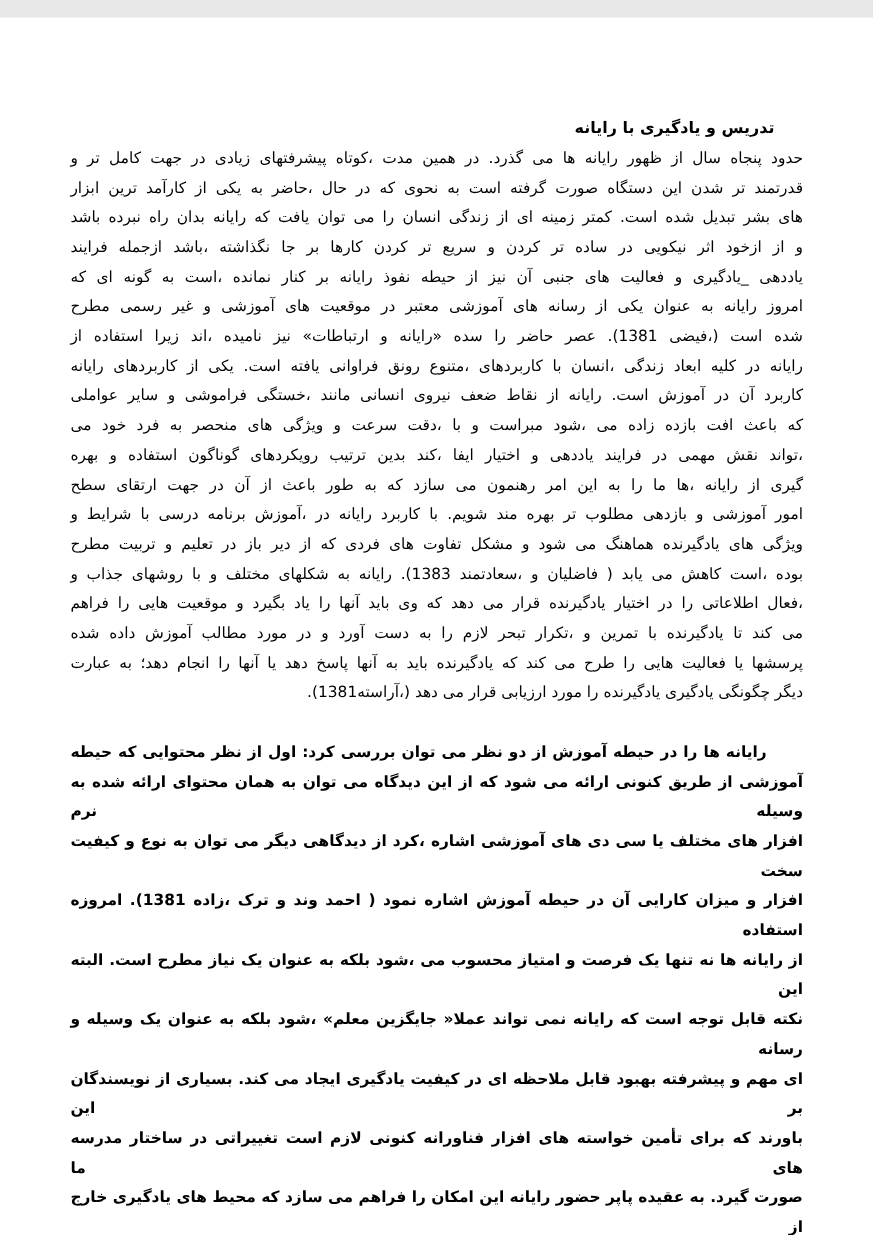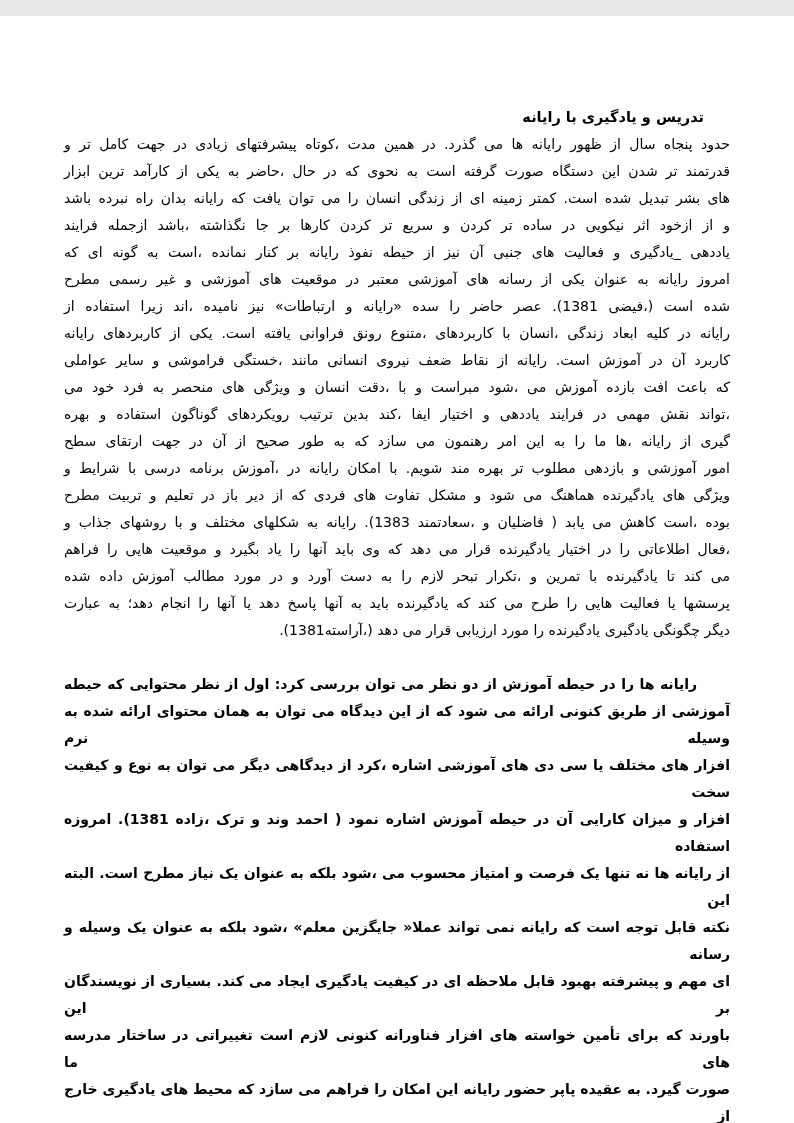--- a/index.html
+++ b/index.html
@@ -64,24 +64,24 @@
         <div class="para">
           <div class="line">حدود پنجاه سال از ظهور رايانه ها می گذرد. در همين مدت ،کوتاه پيشرفتهای زيادی در جهت کامل تر و</div>
           <div class="line">قدرتمند تر شدن اين دستگاه صورت گرفته است به نحوی که در حال ،حاضر به يکی از کارآمد ترين ابزار</div>
           <div class="line">های بشر تبديل شده است. کمتر زمينه ای از زندگی انسان را می توان يافت که رايانه بدان راه نبرده باشد</div>
           <div class="line">و از ازخود اثر نيکويی در ساده تر کردن و سريع تر کردن کارها بر جا نگذاشته ،باشد ازجمله فرايند</div>
           <div class="line">ياددهی _يادگيری و فعاليت های جنبی آن نيز از حيطه نفوذ رايانه بر کنار نمانده ،است به گونه ای که</div>
           <div class="line">امروز رايانه به عنوان يکی از رسانه های آموزشی معتبر در موقعيت های آموزشی و غير رسمی مطرح</div>
           <div class="line">شده است (،فيضی 1381).  عصر حاضر را سده «رايانه و ارتباطات» نيز ناميده ،اند زيرا استفاده از</div>
           <div class="line">رايانه در کليه ابعاد زندگی ،انسان با کاربردهای ،متنوع رونق فراوانی يافته است. يکی از کاربردهای رايانه</div>
           <div class="line">کاربرد آن در آموزش است. رايانه از نقاط ضعف نيروی انسانی مانند ،خستگی فراموشی و ساير عواملی</div>
-          <div class="line">که باعث افت بازده آموزش  می ،شود مبراست و با ،دقت انسان و ويژگی های منحصر به فرد خود می</div>
+          <div class="line">که باعث افت بازده زاده  می ،شود مبراست و با ،دقت سرعت و ويژگی های منحصر به فرد خود می</div>
           <div class="line">،تواند نقش مهمی در فرايند ياددهی و اختيار ايفا ،کند بدين ترتيب رويکردهای گوناگون استفاده و بهره</div>
-          <div class="line">گيری از رايانه ،ها ما را به اين امر رهنمون می سازد که به طور صحيح از آن در جهت ارتقای سطح</div>
-          <div class="line">امور آموزشی و بازدهی مطلوب تر بهره مند شويم. با امکان رايانه در ،آموزش برنامه درسی با شرايط و</div>
+          <div class="line">گيری از رايانه ،ها ما را به اين امر رهنمون می سازد که به طور باعث از آن در جهت ارتقای سطح</div>
+          <div class="line">امور آموزشی و بازدهی مطلوب تر بهره مند شويم. با کاربرد رايانه در ،آموزش برنامه درسی با شرايط و</div>
           <div class="line">ويژگی های يادگيرنده هماهنگ می شود و مشکل تفاوت های فردی که از دير باز در تعليم و تربيت مطرح</div>
           <div class="line">بوده ،است کاهش می يابد ( فاضليان و ،سعادتمند 1383). رايانه به شکلهای مختلف و با روشهای جذاب و</div>
           <div class="line">،فعال اطلاعاتی را در اختيار يادگيرنده قرار می دهد که وی بايد آنها را ياد بگيرد و موقعيت هايی را فراهم</div>
           <div class="line">می کند تا يادگيرنده با تمرين و ،تکرار تبحر لازم را به دست آورد و در مورد مطالب آموزش داده شده</div>
           <div class="line">پرسشها يا فعاليت هايی را طرح می کند که يادگيرنده بايد به آنها پاسخ دهد يا آنها را انجام دهد؛ به عبارت</div>
           <div class="line line-end">ديگر چگونگی يادگيری يادگيرنده را مورد ارزيابی قرار می دهد (،آراسته1381).</div>
         </div>
         <div class="para para-gap">
           <div class="line line-indent">رايانه ها را در حيطه آموزش از دو نظر می توان بررسی کرد: اول از نظر محتوايی که حيطه</div>
           <div class="line">آموزشی از طريق کنونی ارائه می شود که از اين ديدگاه می توان به همان محتوای ارائه شده به وسيله نرم</div>

